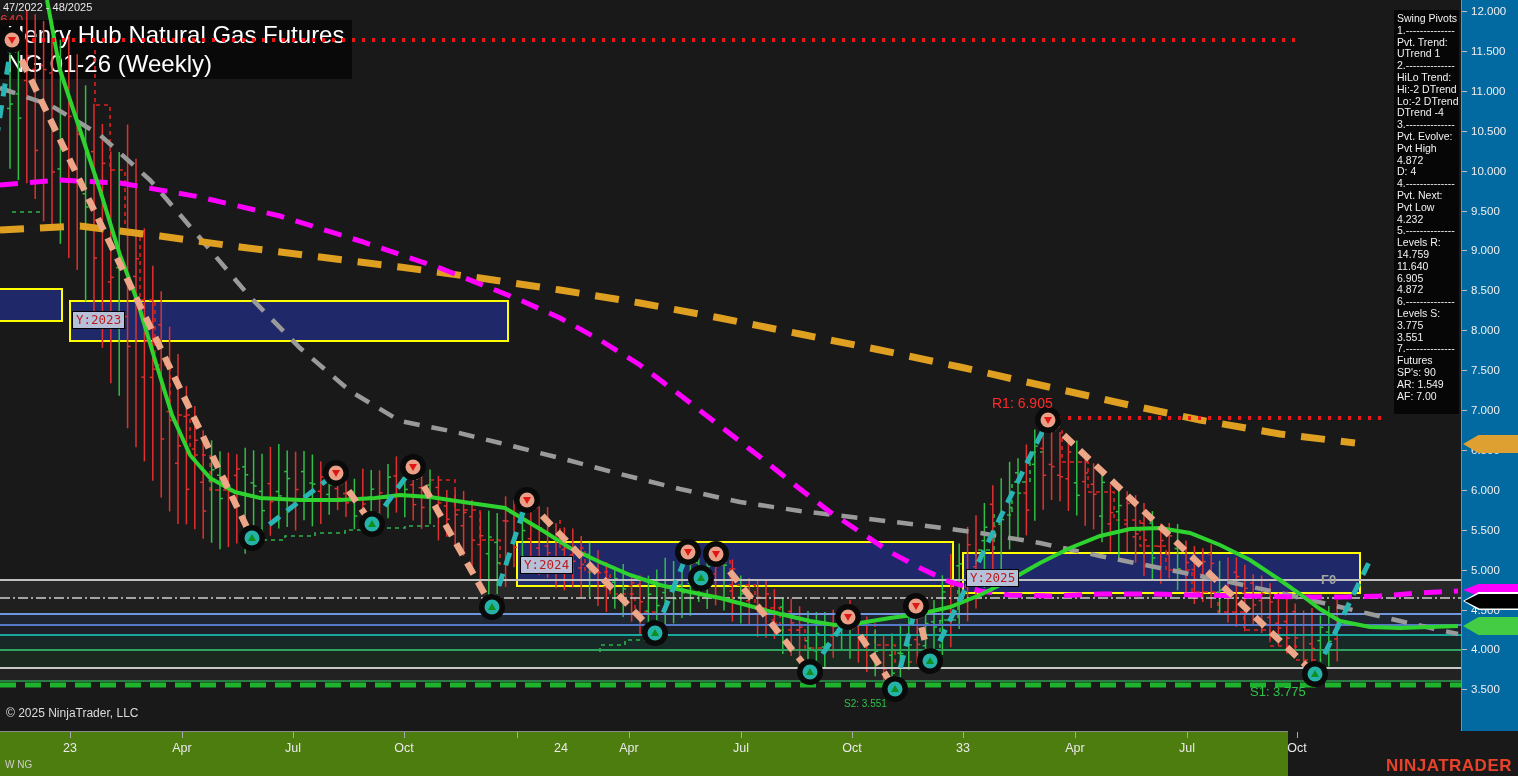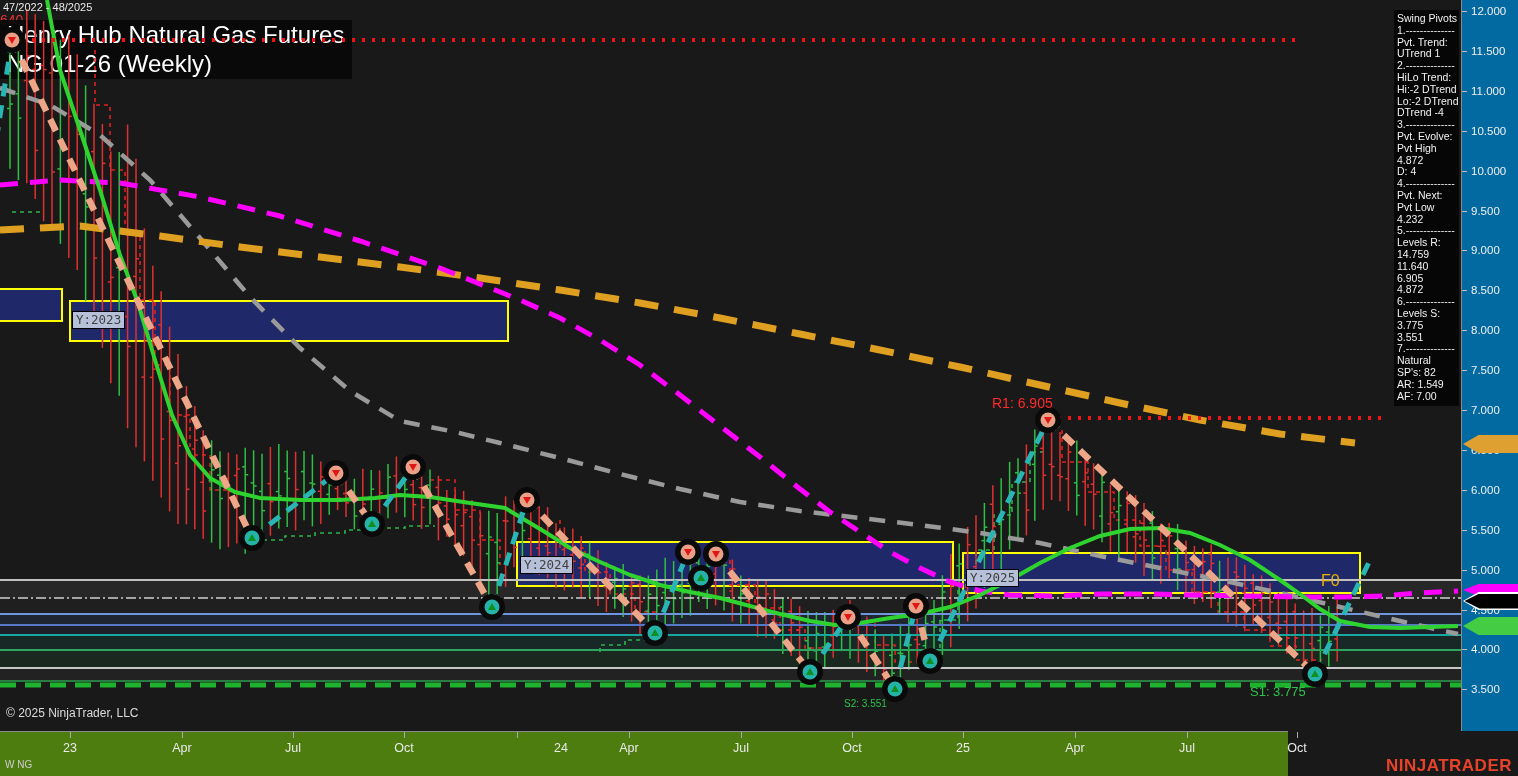--- a/index.html
+++ b/index.html
@@ -5,33 +5,33 @@
   html,body{margin:0;padding:0;background:#101010;}
   #stage{position:relative;width:1518px;height:776px;background:#191919;overflow:hidden;
          font-family:"Liberation Sans",sans-serif;-webkit-font-smoothing:antialiased;}
   .abs{position:absolute;}
   #chart-svg{left:0;top:0;z-index:2;}
   #range-label{left:3px;top:1px;font-size:11px;color:#e8e8e8;z-index:3;}
   #clipped-level{left:0;top:12px;font-size:14px;color:#e23333;z-index:1;}
   #title-block{left:0;top:20px;width:352px;height:59px;background:rgba(8,8,8,.92);z-index:1;
                color:#fff;font-size:24px;line-height:29px;padding-left:7px;box-sizing:border-box;}
   #swing-panel{left:1394px;top:10px;width:65px;background:#060606;z-index:4;color:#f2f2f2;
-               font-size:10.5px;line-height:11.8px;padding:3px 0 4px 3px;box-sizing:border-box;white-space:nowrap;overflow:hidden;}
+               font-size:10.5px;line-height:11.8px;padding:3px 0 12px 3px;box-sizing:border-box;white-space:nowrap;overflow:hidden;}
   #price-axis{left:1461px;top:0;width:57px;height:731px;background:#0369a1;border-left:1px solid #8a8a8a;z-index:3;}
   .ptick{position:absolute;left:0;width:5px;height:1px;background:#bbb;}
   .plabel{position:absolute;left:9px;font-size:11.5px;color:#f0f0f0;transform:translateY(-50%);}
   .ptag{position:absolute;left:1px;width:52px;height:18px;z-index:5;padding-left:45px;}
   .ptag .shape{position:absolute;inset:0;clip-path:polygon(0 50%,16% 0,100% 0,100% 100%,16% 100%);}
   .ptag .inner{position:absolute;inset:1.5px;clip-path:polygon(0 50%,16% 0,100% 0,100% 100%,16% 100%);
                display:flex;align-items:center;justify-content:flex-end;padding-right:5px;
                font-size:12px;font-weight:600;box-sizing:border-box;}
   #time-axis{left:0;top:731px;width:1288px;height:45px;background:#4d7c0f;border-top:1px solid #8a8a8a;z-index:3;}
   .ttick{position:absolute;top:0;width:1px;height:6px;background:#aaa;}
   .tlabel{position:absolute;top:9px;font-size:12.5px;color:#eaeaea;transform:translateX(-50%);}
-  .chip{position:absolute;z-index:3;background:#b6c0d8;color:#404040;border:1px solid #000;
+  .chip{position:absolute;z-index:3;background:#b6c0d8;color:#b91c1c;border:1px solid #000;
         font-family:"DejaVu Sans Mono",monospace;font-size:12.5px;padding:0 3px;line-height:16px;}
   .note{position:absolute;z-index:3;white-space:nowrap;}
   #copyright{left:6px;top:706px;font-size:12px;color:#dcdcdc;z-index:3;}
   #series-label{left:5px;top:759px;font-size:10px;color:#cfcfcf;z-index:4;}
   #brand{right:6px;top:756px;font-size:17px;font-weight:bold;color:#e8432a;letter-spacing:.5px;z-index:4;}
 </style>
 </head>
 <body>
 
 <div id="stage">
@@ -657,30 +657,30 @@
       <div>Levels R:</div>
       <div>14.759</div>
       <div>11.640</div>
       <div>6.905</div>
       <div>4.872</div>
       <div>6.--------------</div>
       <div>Levels S:</div>
       <div>3.775</div>
       <div>3.551</div>
       <div>7.--------------</div>
-      <div>Natural</div>
-      <div>SP's: 82</div>
+      <div>Futures</div>
+      <div>SP's: 90</div>
       <div>AR: 1.549</div>
       <div>AF: 7.00</div>
     </div>
 
   <div class="abs note" style="font-size: 14px; left: 992px; top: 395px; color: rgb(255, 42, 42);">R1: 6.905</div>
   <div class="abs note" style="font-size: 13px; left: 1250px; top: 684px; color: rgb(47, 194, 74);">S1: 3.775</div>
   <div class="abs note" style="font-size: 10px; left: 844px; top: 698px; color: rgb(47, 194, 74);">S2: 3.551</div>
-  <div class="abs note" style="font-size: 16px; font-weight: normal; left: 1321px; top: 572px; color: #eab308;">F0</div>
+  <div class="abs note" style="font-size: 13px; font-weight: bold; left: 1321px; top: 572px; color: #a3a3a3;">F0</div>
 
   <div class="abs chip" style="left: 72px; top: 311px;">Y:2023</div>
   <div class="abs chip" style="left: 520px; top: 556px;">Y:2024</div>
   <div class="abs chip" style="left: 966px; top: 569px;">Y:2025</div>
 
   <div class="abs" id="price-axis">
       <div class="ptick" style="top: 11px;"></div>
       <div class="plabel" style="top: 11px;">12.000</div>
       <div class="ptick" style="top: 50.9px;"></div>
       <div class="plabel" style="top: 50.9px;">11.500</div>
@@ -743,21 +743,21 @@
       <div class="tlabel" style="left: 404px;">Oct</div>
       <div class="ttick" style="left: 517px;"></div>
       <div class="tlabel" style="left: 517px; margin-left: 44px;">24</div>
       <div class="ttick" style="left: 629px;"></div>
       <div class="tlabel" style="left: 629px;">Apr</div>
       <div class="ttick" style="left: 741px;"></div>
       <div class="tlabel" style="left: 741px;">Jul</div>
       <div class="ttick" style="left: 852px;"></div>
       <div class="tlabel" style="left: 852px;">Oct</div>
       <div class="ttick" style="left: 963px;"></div>
-      <div class="tlabel" style="left: 963px;">25</div>
+      <div class="tlabel" style="left: 963px;">33</div>
       <div class="ttick" style="left: 1075px;"></div>
       <div class="tlabel" style="left: 1075px;">Apr</div>
       <div class="ttick" style="left: 1187px;"></div>
       <div class="tlabel" style="left: 1187px;">Jul</div>
       <div class="ttick" style="left: 1297px;"></div>
       <div class="tlabel" style="left: 1297px;">Oct</div>
     </div>
 
   <div class="abs" id="copyright">© 2025 NinjaTrader, LLC</div>
   <div class="abs" id="series-label">W NG</div>

